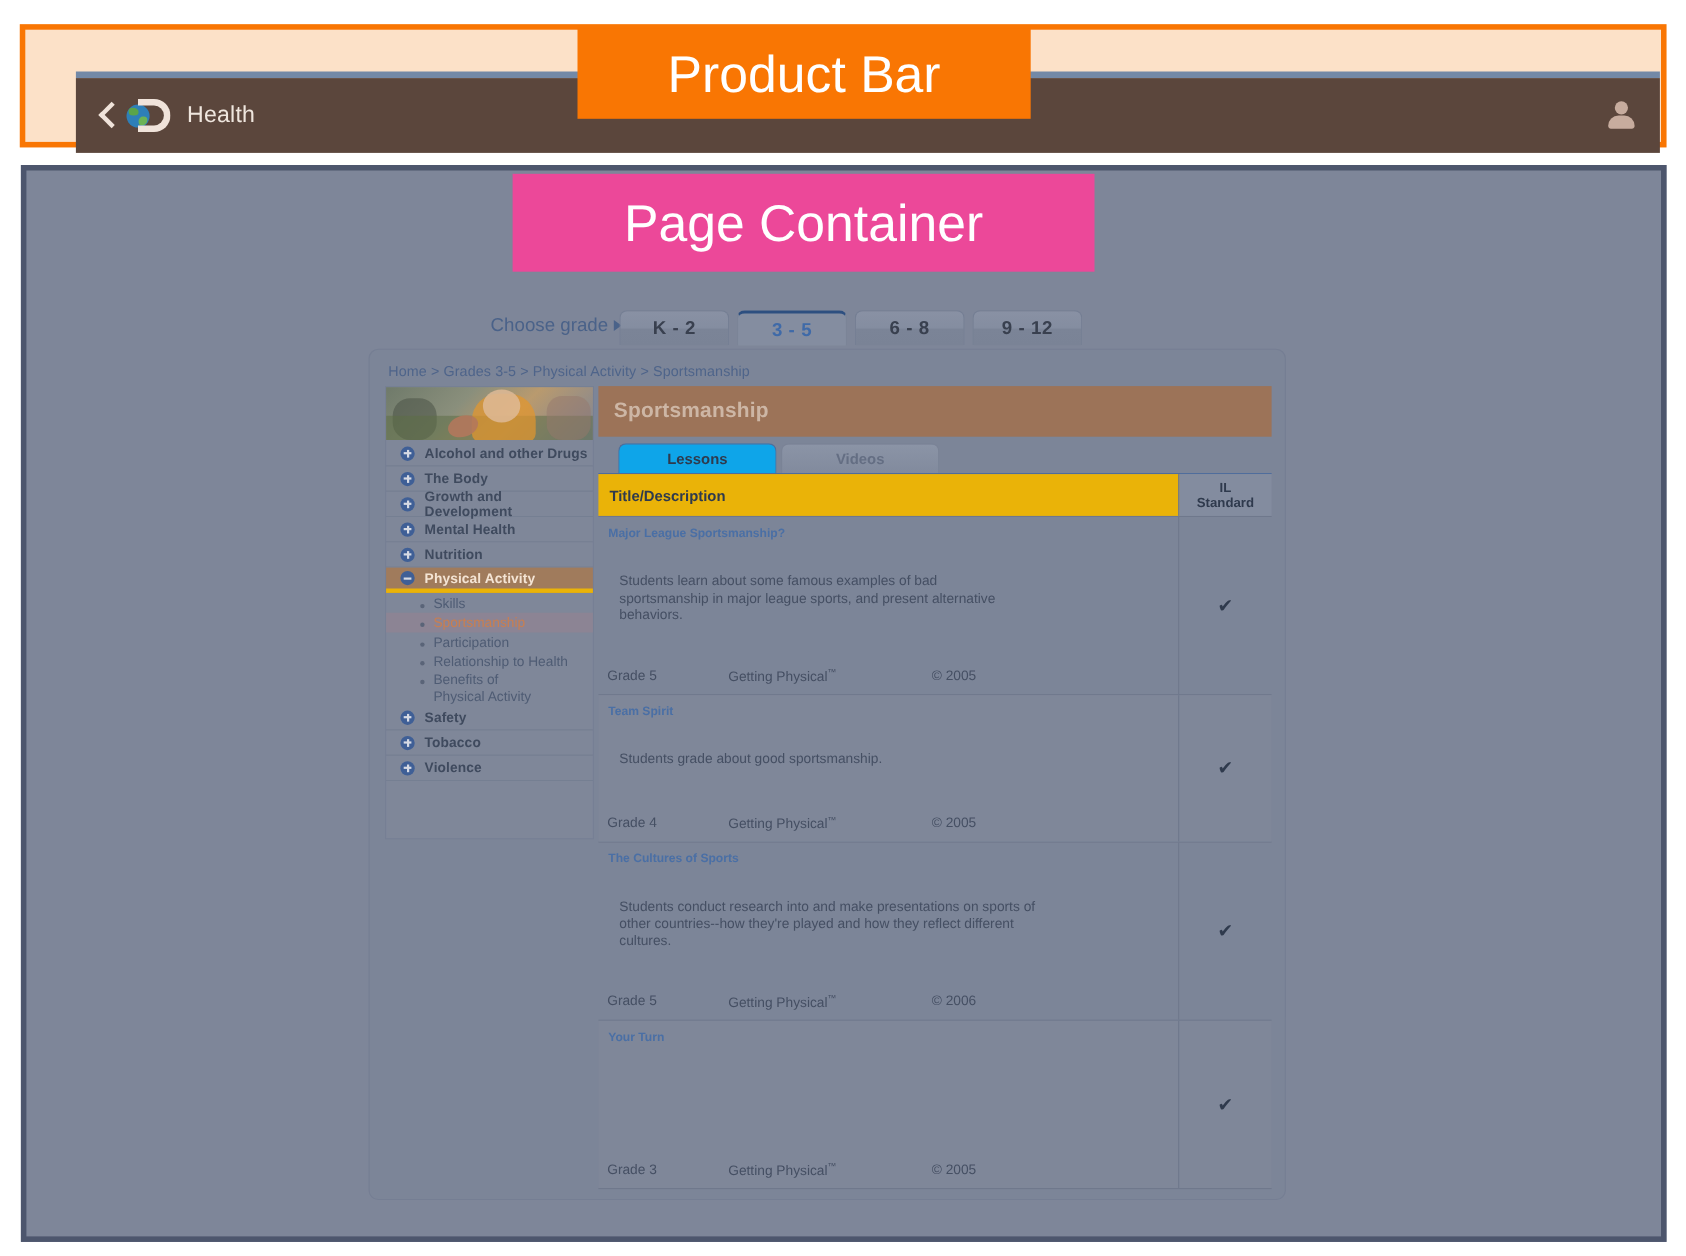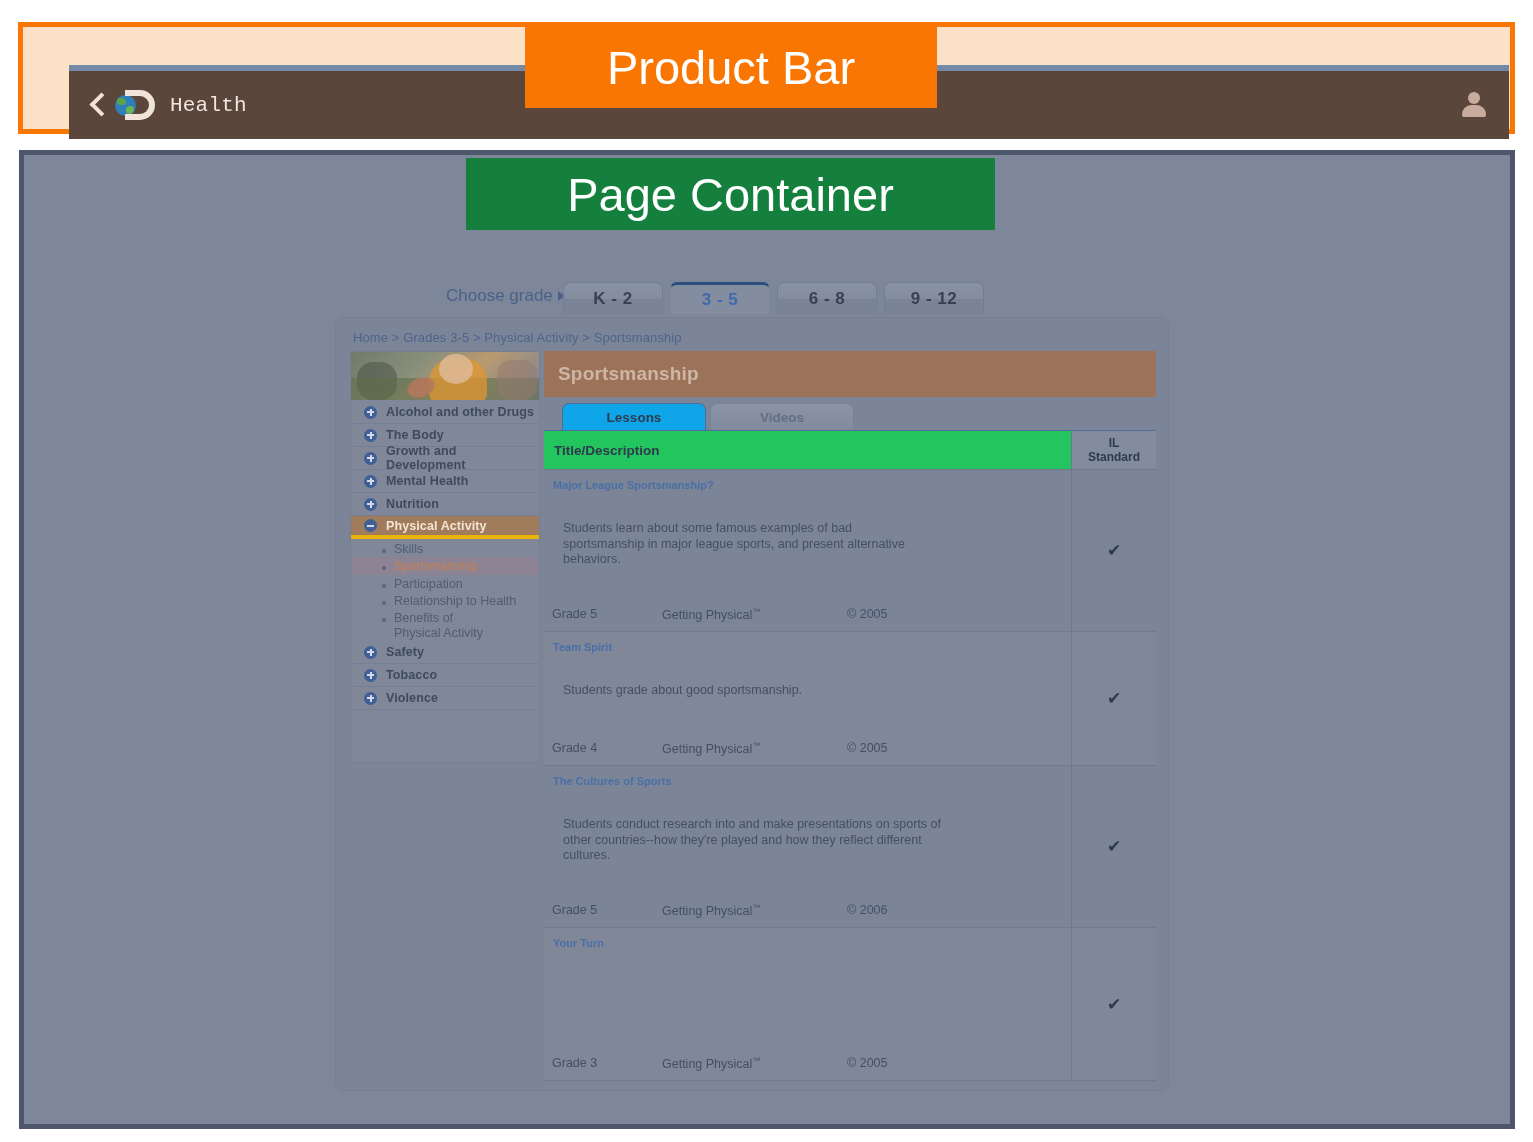--- a/index.html
+++ b/index.html
@@ -13,21 +13,20 @@
   #productbar-annotated{
     position:absolute;left:18px;top:22px;width:1497px;height:112px;
     background:#fce1c8;border:5px solid #f97603;box-sizing:border-box;
   }
   #productbar-topline{
     position:absolute;left:46px;top:38px;width:1440px;height:6px;background:#7389a7;
   }
   #productbar{
     position:absolute;left:46px;top:44px;width:1440px;height:68px;
     background:#5b463c;
-    font-family:Liberation Mono, monospace;
   }
   #pb-left{
     position:absolute;left:20px;top:0;height:68px;display:flex;align-items:center;gap:9px;
   }
   #back-chevron{
     width:15px;height:26px;position:relative;flex:0 0 auto;
   }
   #back-chevron:before{
     content:"";position:absolute;left:4px;top:4px;width:13px;height:13px;
     border-left:4px solid #f0e3da;border-bottom:4px solid #f0e3da;
@@ -69,21 +68,21 @@
   
   .annot{
     position:absolute;display:flex;align-items:center;justify-content:center;
     color:#ffffff;font-family:"Liberation Sans", sans-serif;font-weight:400;
     z-index:40;
   }
   #annot-productbar{
     left:525px;top:26px;width:412px;height:82px;background:#f97603;font-size:47px;
   }
   #annot-pagecontainer{
-    left:466px;top:158px;width:529px;height:72px;background:#15803d;font-size:47px;
+    left:466px;top:158px;width:529px;height:89px;background:#ec4899;font-size:47px;
   }
 
   
   #page-container{
     position:absolute;left:19px;top:150px;width:1496px;height:979px;
     background:#7e8699;border:5px solid #4d566d;box-sizing:border-box;
   }
 
   
   #grade-strip{
@@ -224,21 +223,21 @@
   }
   .tcol-main{
     width:528px;box-sizing:border-box;border-right:1px solid #6f788c;
     position:relative;
   }
   .tcol-std{
     width:84px;box-sizing:border-box;display:flex;align-items:center;justify-content:center;
   }
   #thead .tcol-main{
     height:38px;display:flex;align-items:center;
-    background:#22c55e;
+    background:#eab308;
   }
   #thead .tcol-std{
     height:38px;background:#838c9f;flex-direction:column;justify-content:center;
   }
   #thead .h1{
     margin-left:10px;font-size:13.5px;font-weight:bold;color:#2f3a4d;
   }
   #thead .h2{
     font-size:12px;font-weight:bold;color:#2f3a4d;line-height:14px;text-align:center;
   }

